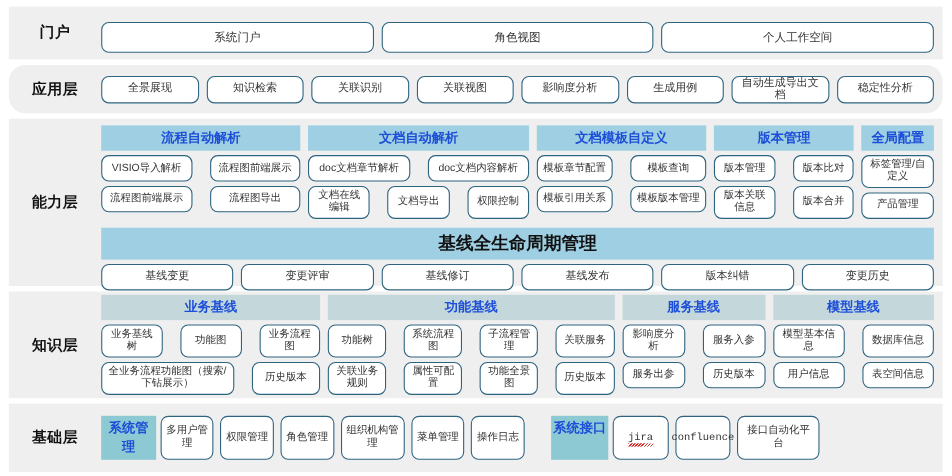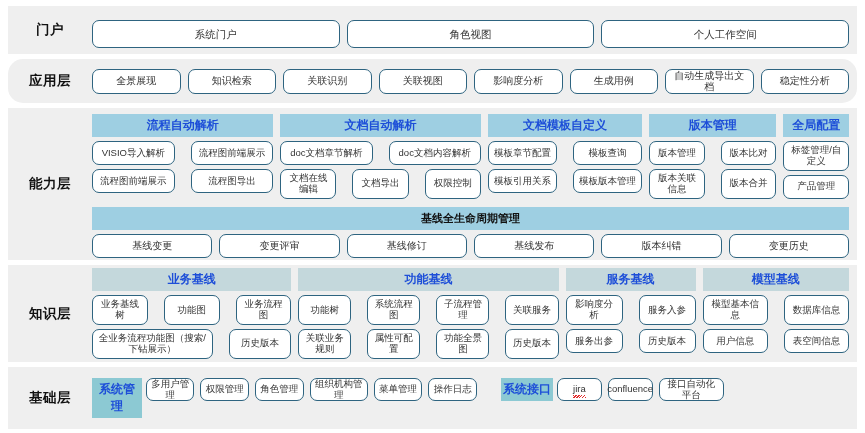--- a/index.html
+++ b/index.html
@@ -66,31 +66,31 @@
   .head-know{background:#c4d8dc;}
   .head-base{background:#8cc9d3;}
   .group-rows{display:flex;flex-direction:column;gap:4px;}
   .grp-row{display:flex;gap:16px;min-width:0;}
   .grp-row > .pill{flex:1 1 0;min-height:24px;}
 
   
   .band{margin-top:4px;display:flex;flex-direction:column;gap:4px;}
   .band-head{
     background:#9ecfe2;
-    text-align:center;font-size:11px;font-weight:bold;color:#111;
+    text-align:center;font-size:16px;font-weight:bold;color:#111;
     padding:4px 2px;
   }
   .band-row{display:flex;gap:7px;}
   .band-row > .pill{flex:1 1 0;height:24px;font-size:10px;}
 
   
   .base-cols{display:flex;gap:24px;align-items:flex-start;}
   .base-col{display:flex;flex-direction:row;gap:4px;}
   .base-row{display:flex;gap:6px;}
-  .base-row > .pill{flex:1 1 0;height:23px;}
+  .base-row > .pill{flex:1 1 0;height:40px;font-family:Liberation Mono, monospace;}
 
   
   .squiggle{position:relative;display:inline-block;}
   .squiggle::after{
     content:"";
     position:absolute;left:0;right:0;bottom:-3px;height:3px;
     background:
       repeating-linear-gradient(135deg,#e02020 0 1px,transparent 1px 2px);
     opacity:.95;
   }

